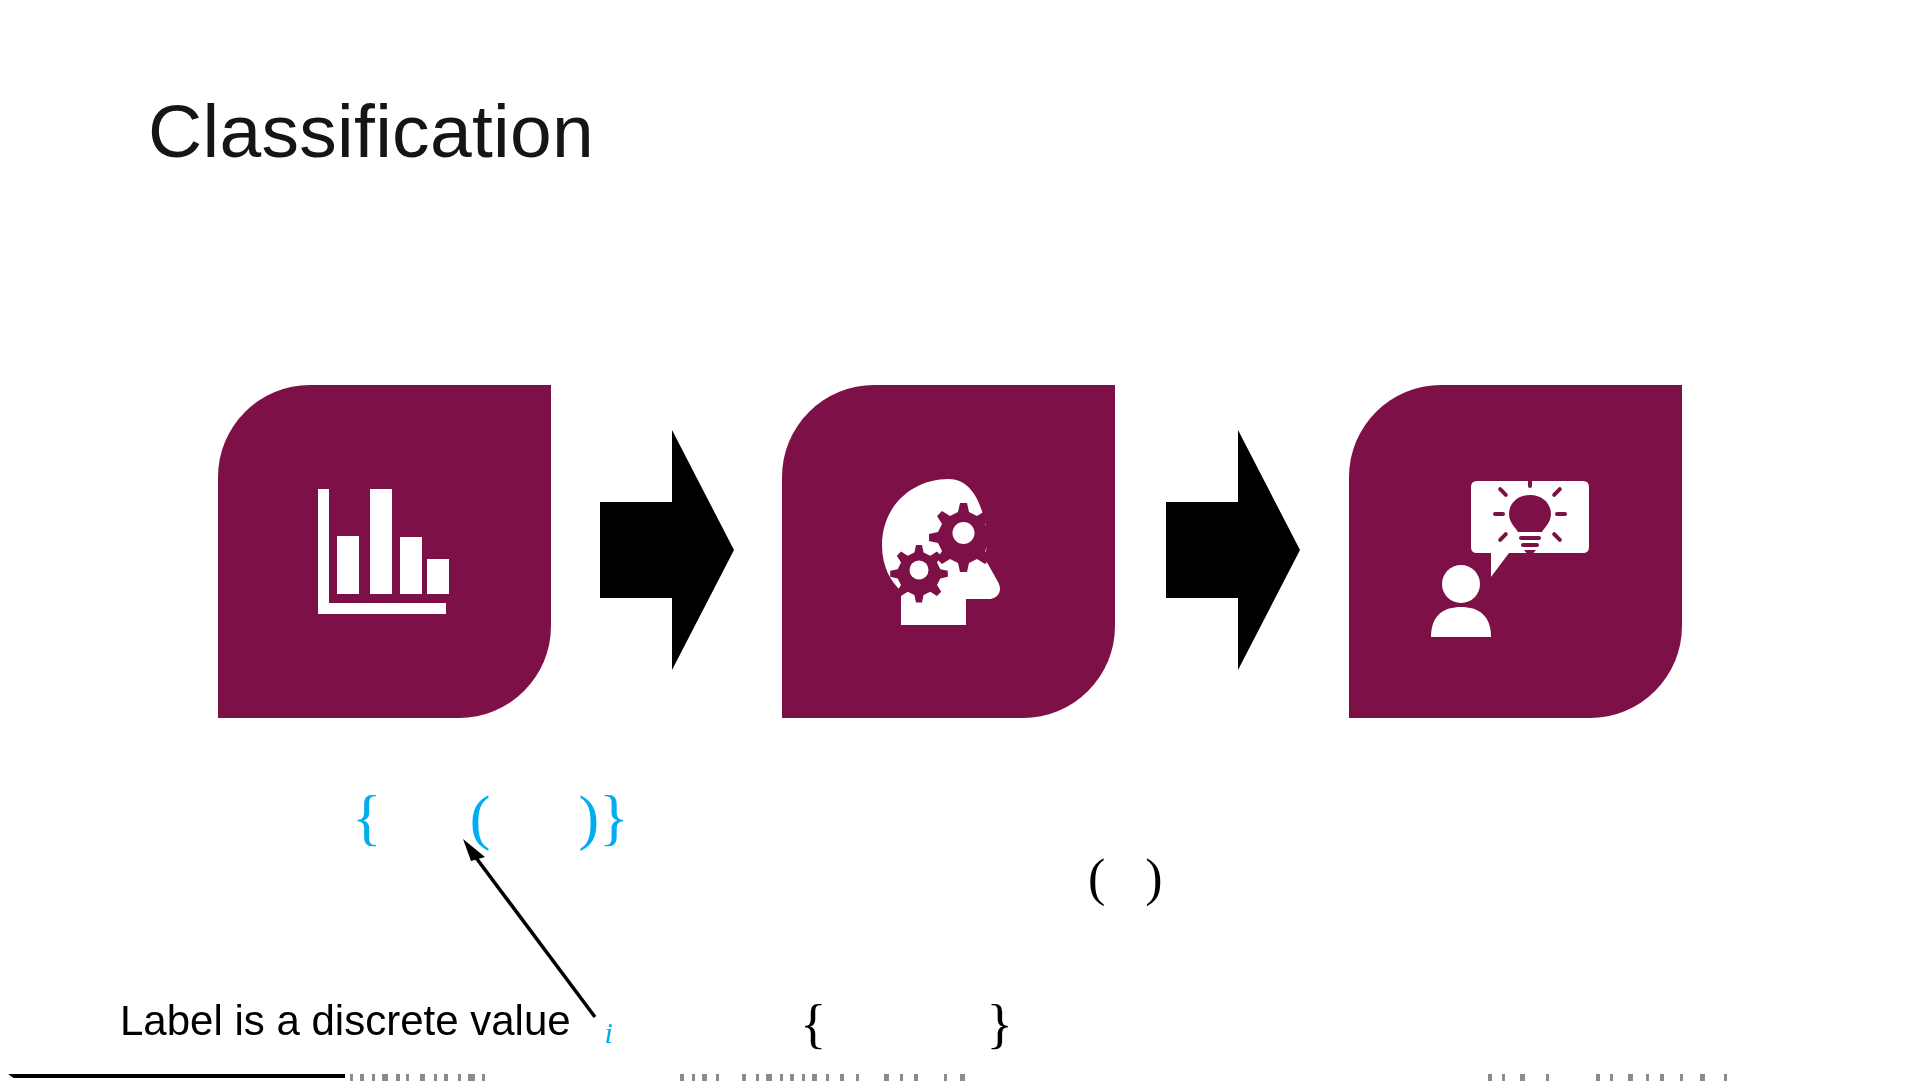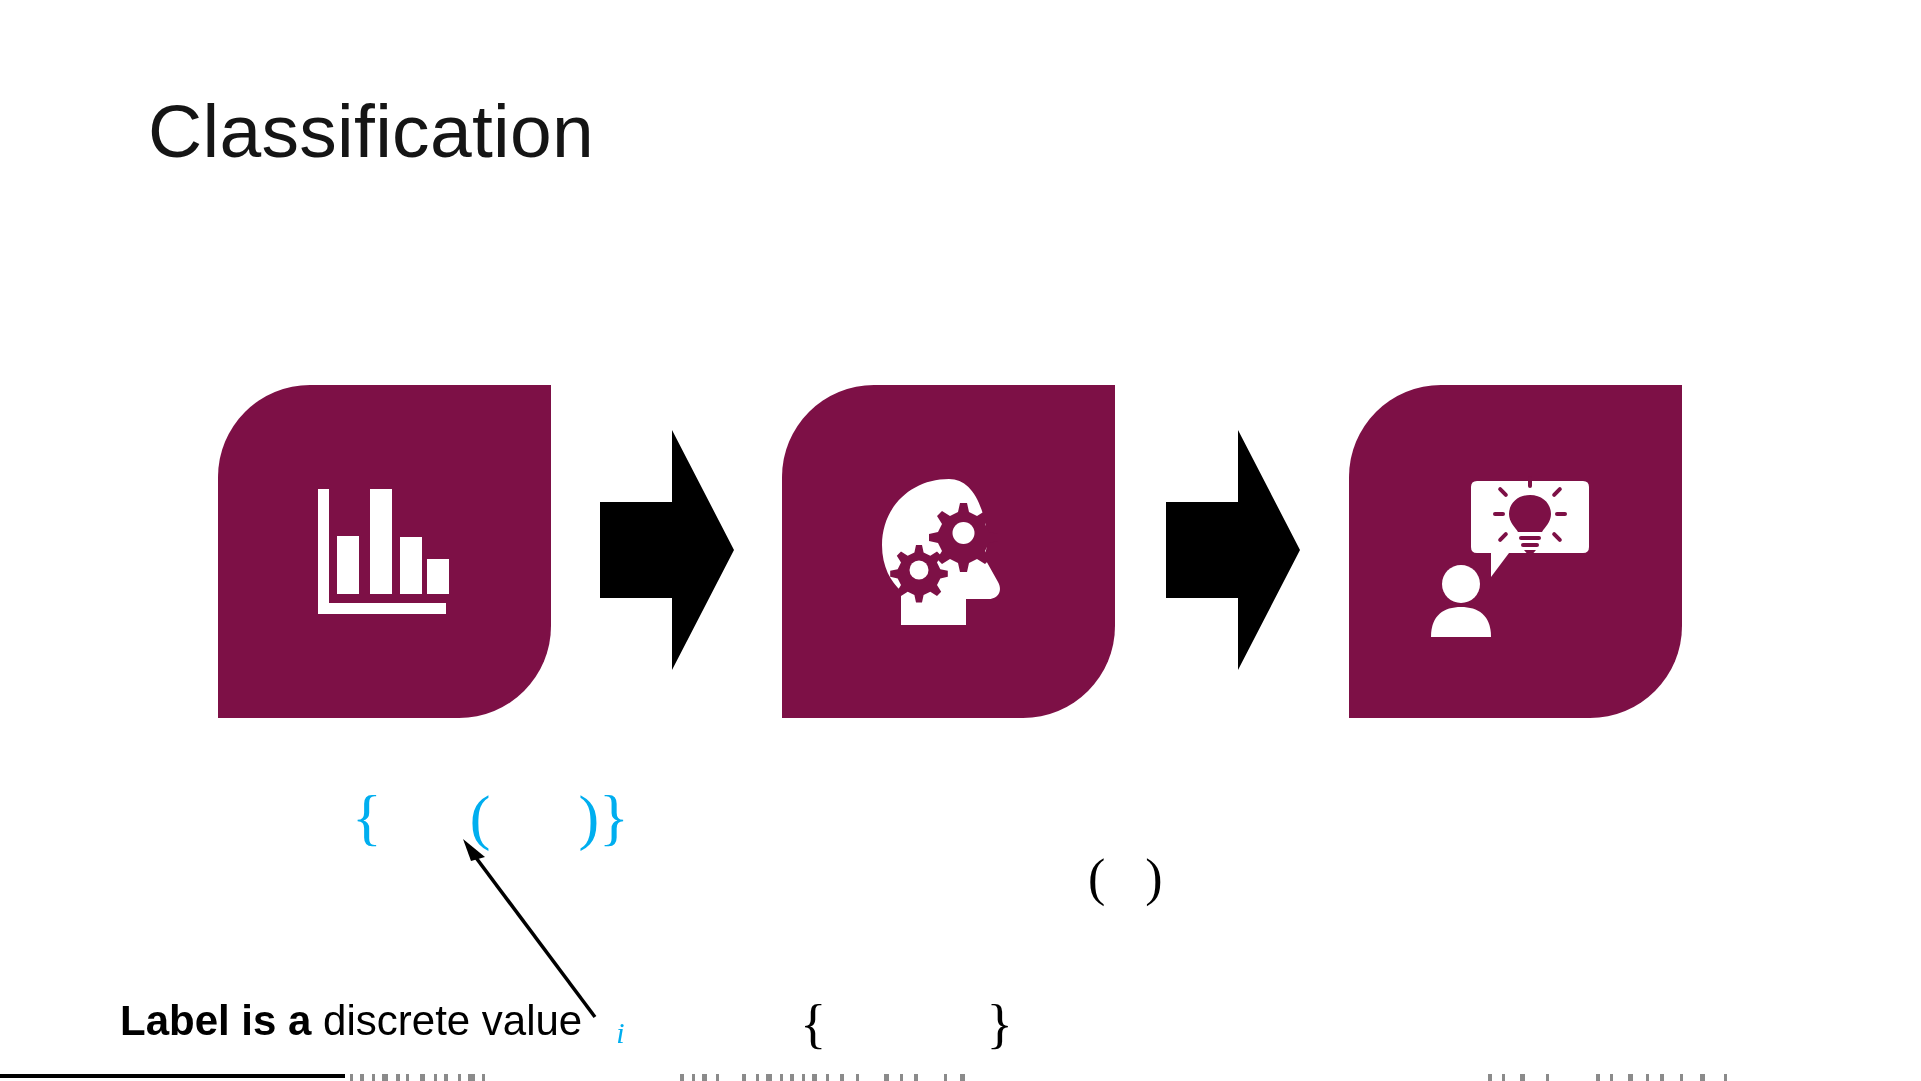--- a/index.html
+++ b/index.html
@@ -9,20 +9,21 @@
   }
   body {
     font-family: "Liberation Sans", sans-serif;
   }
   .slide {
     position: relative;
     width: 1921px;
     height: 1081px;
     background: #ffffff;
     overflow: hidden;
+    border-radius: 26px;
   }
 
   
   .slide-title {
     position: absolute;
     left: 148px;
     top: 92px;
     font-family: "Liberation Sans", sans-serif;
     font-size: 75px;
     font-weight: 400;
@@ -108,21 +109,21 @@
   .caption {
     position: absolute;
     left: 120px;
     top: 1000px;
     font-family: "Liberation Sans", sans-serif;
     font-size: 42px;
     color: #000000;
     white-space: nowrap;
     line-height: 1;
   }
-  .caption .regular { font-weight: 700; }
+  .caption .regular { font-weight: 400; }
   .caption .bold { font-weight: 400; }
   .caption .sub-i {
     color: #00aeef;
     font-family: "Liberation Serif", serif;
     font-style: italic;
     font-size: 30px;
     margin-left: 34px;
     position: relative;
     top: 8px;
   }

